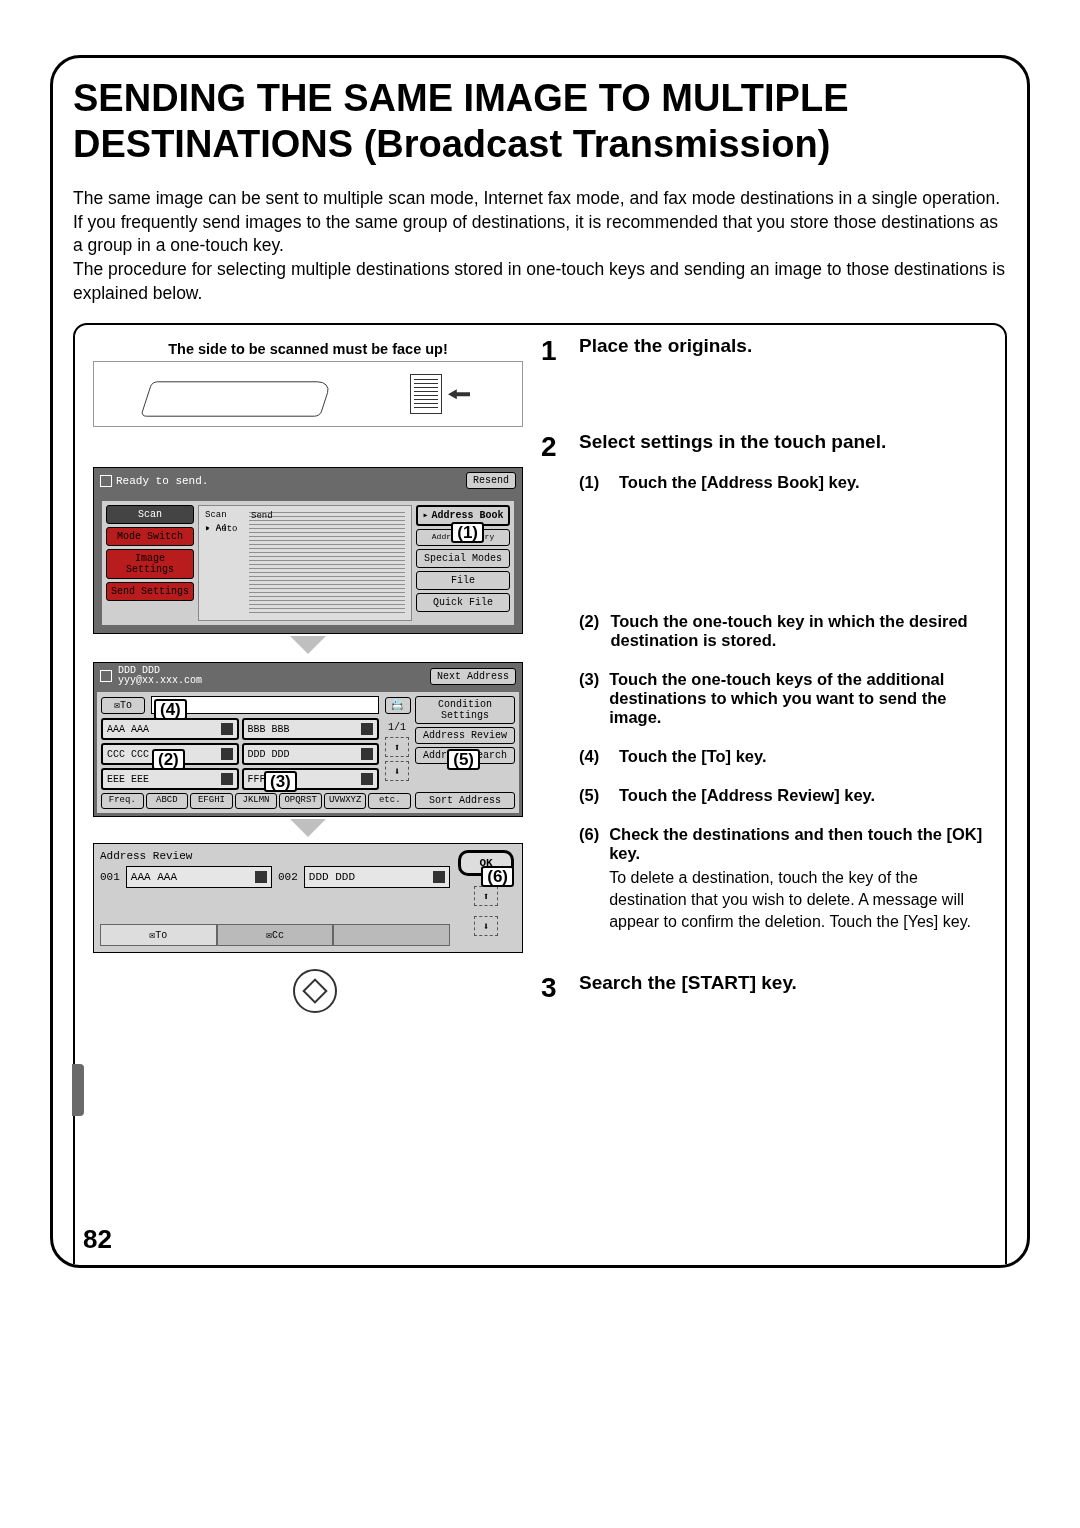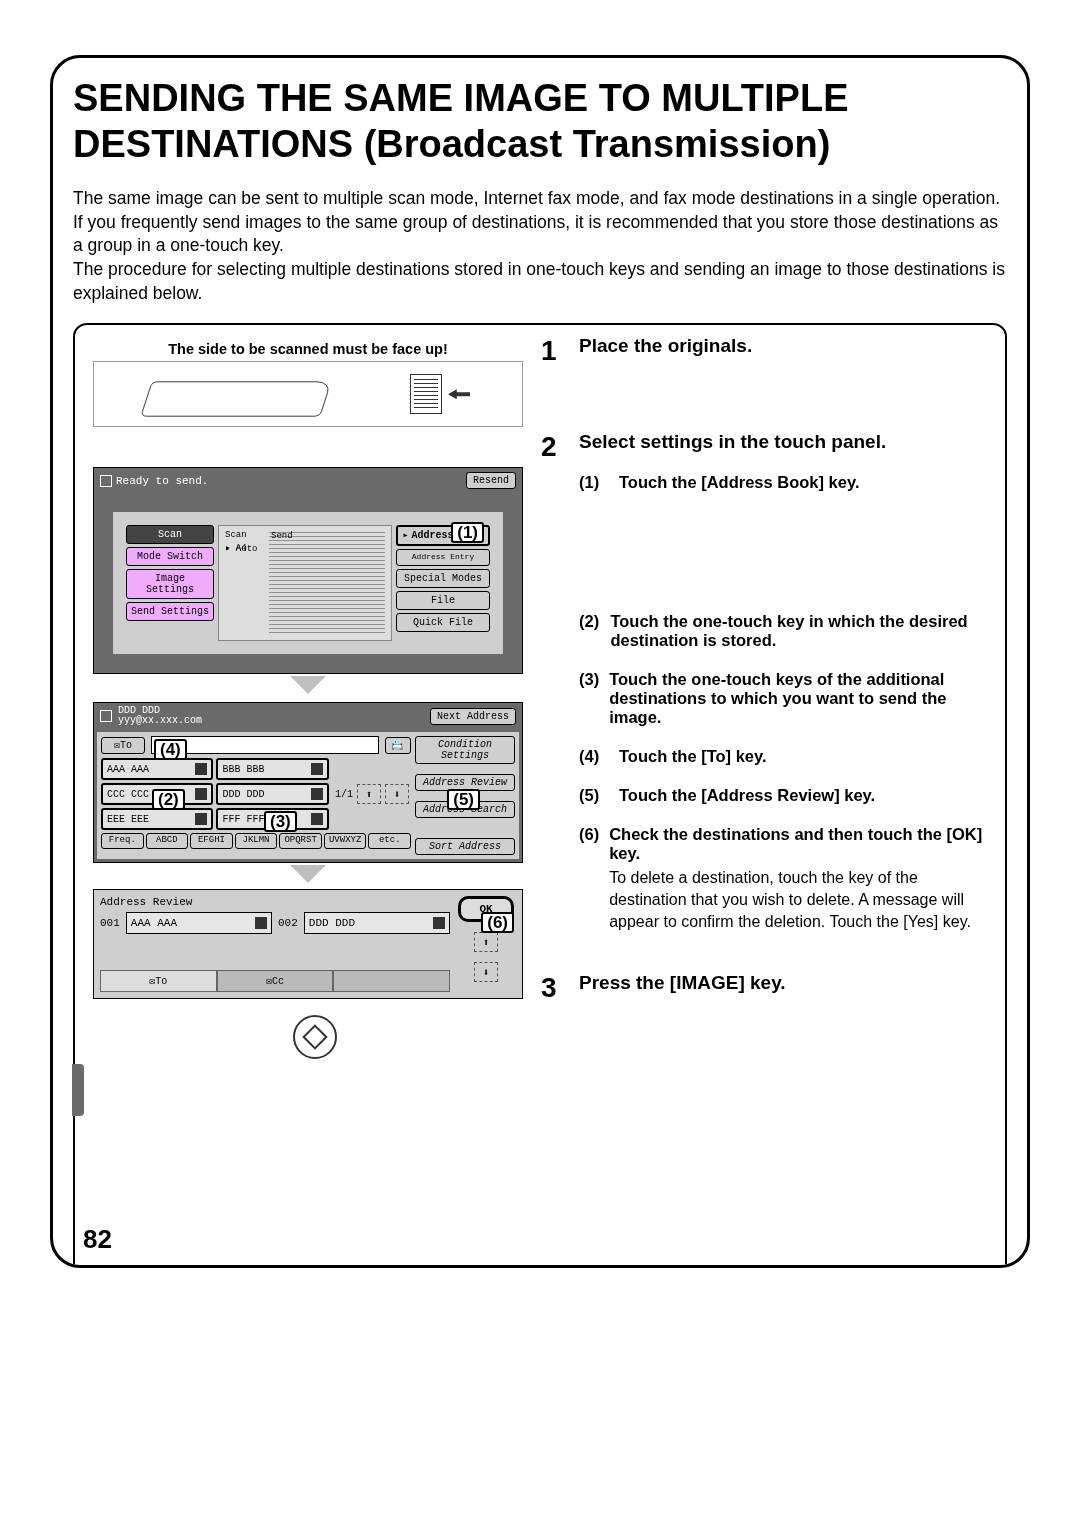--- a/index.html
+++ b/index.html
@@ -19,44 +19,44 @@
   .scan-drawing::before { content:""; position:absolute; inset:0; border:1.5px solid #333; border-radius:6px 14px 6px 6px; transform: skewX(-18deg) scaleY(.8); top:10px; }
   .paper { width: 32px; height: 40px; border:1.5px solid #333; position:relative; }
   .paper::before{content:"";position:absolute;left:3px;right:3px;top:4px;bottom:4px;background:repeating-linear-gradient(#333 0 1px, transparent 1px 4px);}
   .arrow-left{width:22px;height:10px;background:#333;clip-path:polygon(0 50%,40% 0,40% 30%,100% 30%,100% 70%,40% 70%,40% 100%);}
 
   .panel { background:#6a6a6a; border:1px solid #000; font-family: "Courier New", monospace; font-size: 11px; color:#000; position:relative; }
   .panel .titlebar { background:#6a6a6a; color:#fff; padding:4px 6px; display:flex; justify-content:space-between; align-items:center; }
   .titlebar .left { display:flex; align-items:center; gap:4px; }
   .doc-icon{width:12px;height:12px;border:1px solid #fff;background:#6a6a6a;}
   .btn { background:#cfcfcf; color:#000; border:1px solid #000; border-radius:3px; padding:2px 6px; font-family:inherit; font-size:10px; display:inline-flex; align-items:center; justify-content:center; text-align:center; line-height:1.1; }
-  .panel-body { background:#cfcfcf; margin:19px; padding:13px; display:flex; gap:4px; align-items:flex-start; }
+  .panel-body { background:#cfcfcf; margin:8px; padding:4px; display:flex; gap:4px; align-items:flex-start; }
   .sidebuttons { display:flex; flex-direction:column; gap:3px; width:88px; }
   .sidebuttons .btn { background:#444; color:#fff; border-color:#000; padding:3px 4px; }
-  .sidebuttons .btn.light { background:#f0abfc; color:#000; }
+  .sidebuttons .btn.light { background:#b91c1c; color:#000; }
   .textblock { flex:1; height:116px; background:#ddd; border:1px solid #888; position:relative; overflow:hidden; }
   .textblock::before{content:"";position:absolute;inset:6px 6px 6px 50px;background:repeating-linear-gradient(#5b5b5b 0 1px, transparent 1px 4px);opacity:.6;}
   .tb-tags{position:absolute;top:4px;left:6px;display:flex;flex-direction:column;gap:2px;font-size:9px;}
   .sideright { display:flex; flex-direction:column; gap:3px; width:94px; }
   .sideright .btn{font-size:10px;padding:3px 4px;}
   .big-arrow-down{width:0;height:0;border-left:18px solid transparent;border-right:18px solid transparent;border-top:18px solid #bfbfbf;margin:2px auto;}
 
   .panel2 { margin-top:8px; }
   .p2-top{background:#6a6a6a;color:#fff;padding:3px 6px;display:flex;align-items:center;gap:6px;font-size:10px;}
   .p2-body{background:#cfcfcf;margin:3px;padding:4px;}
   .torow{display:flex;align-items:center;gap:6px;margin-bottom:4px;}
   .torow .field{flex:1;height:18px;background:#fff;border:1px solid #000;}
   .grid2{display:grid;grid-template-columns:1fr 1fr;gap:3px;}
   .contact{border:2px solid #000;border-radius:3px;background:#e3e3e3;height:22px;display:flex;align-items:center;padding:0 4px;font-size:10px;justify-content:space-between;}
   .contact .ico{width:12px;height:12px;background:#333;}
-  .p2-right{width:100px;display:flex;flex-direction:column;gap:10px;font-style:italic;}
+  .p2-right{width:100px;display:flex;flex-direction:column;gap:3px;}
   .p2-row{display:flex;gap:4px;}
   .alpharow{display:flex;gap:2px;margin-top:3px;}
   .alpharow .btn{flex:1;font-size:9px;padding:2px 1px;}
-  .updown{display:flex;flex-direction:row;gap:4px;align-items:center;margin:4px 2px;}
+  .updown{display:flex;flex-direction:column;gap:4px;align-items:center;margin:4px 2px;}
   .sq{width:24px;height:20px;border:1px dashed #555;display:flex;align-items:center;justify-content:center;font-size:11px;}
 
   .panel3 { margin-top:6px; background:#cfcfcf; border:1px solid #000; padding:6px; font-family:"Courier New",monospace; font-size:11px; }
   .p3-body{display:flex; gap:6px;}
   .p3-left{flex:1;}
   .p3-right{width:60px;display:flex;flex-direction:column;align-items:center;gap:10px;}
   .okbtn{border:3px solid #000;border-radius:10px;padding:4px 18px;background:#ddd;font-weight:bold;}
   .dest{height:22px;background:#e6e6e6;border:1px solid #000;display:flex;align-items:center;justify-content:space-between;padding:0 4px;}
   .destrow{display:flex;gap:6px;align-items:center;margin-top:4px;}
   .tabsbot{display:flex;margin-top:36px;}
@@ -304,21 +304,21 @@
                 </span>
               </div>
             </div>
           </div>
 
           <div style="height:40px"></div>
 
           <div class="step">
             <div class="stepnum">3</div>
             <div>
-              <div class="stephead">Press the [IMAGE] key.</div>
+              <div class="stephead">Search the [START] key.</div>
             </div>
           </div>
         </div>
       </div>
 
       <div class="cancel-box">
         <div class="cancel-head">Cancel scanning</div>
         <div class="cancel-body">
           <div class="circle-btn">
               <div class="inner-circ"></div>

